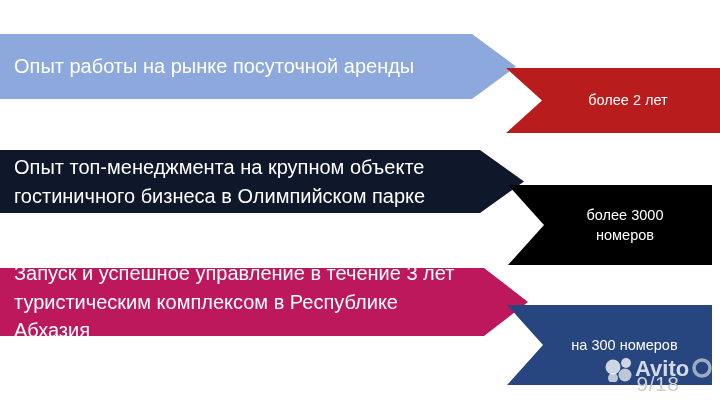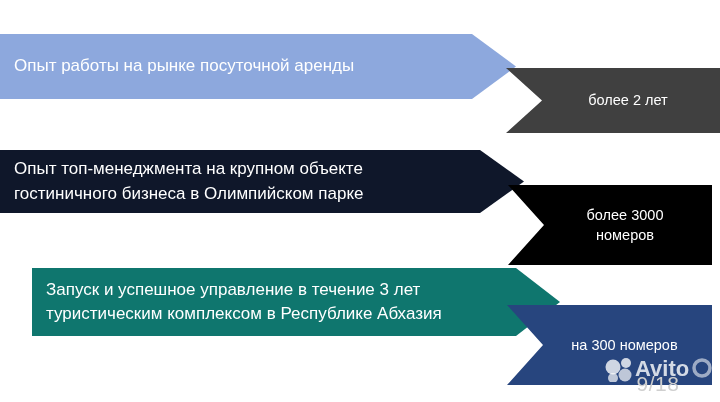--- a/index.html
+++ b/index.html
@@ -26,21 +26,21 @@
     color: #ffffff;
   }
 
   
   .chev.left {
     left: 0;
     padding-left: 14px;
     padding-right: 64px;
     justify-content: flex-start;
     text-align: left;
-    font-size: 17px;
+    font-size: 20px;
     line-height: 1.42;
     -webkit-clip-path: polygon(0 0, calc(100% - 44px) 0, 100% 50%, calc(100% - 44px) 100%, 0 100%);
     clip-path: polygon(0 0, calc(100% - 44px) 0, 100% 50%, calc(100% - 44px) 100%, 0 100%);
   }
 
   
   .chev.right {
     padding-left: 56px;
     padding-right: 26px;
     justify-content: center;
@@ -53,38 +53,37 @@
 
   .chev.right .valtext { width: 100%; display: block; }
 
   
   #row1-statement {
     top: 34px; width: 516px; height: 65px;
     background: #8da8dd;
   }
   #row1-value {
     top: 68px; left: 506px; width: 214px; height: 65px;
-    background: #404040;
+    background: #b91c1c;
   }
 
   
   #row2-statement {
     top: 150px; width: 524px; height: 63px;
     background: #0f172a;
   }
   #row2-value {
     top: 185px; left: 508px; width: 204px; height: 80px;
     background: #000000;
   }
 
   
   #row3-statement {
     top: 268px; width: 528px; height: 68px;
-    background: #0f766e;
-    margin-left: 32px;
+    background: #be185d;
   }
   #row3-value {
     top: 305px; left: 507px; width: 205px; height: 80px;
     background: #27457e;
   }
 
   
   #watermark {
     position: absolute;
     right: 8px;

